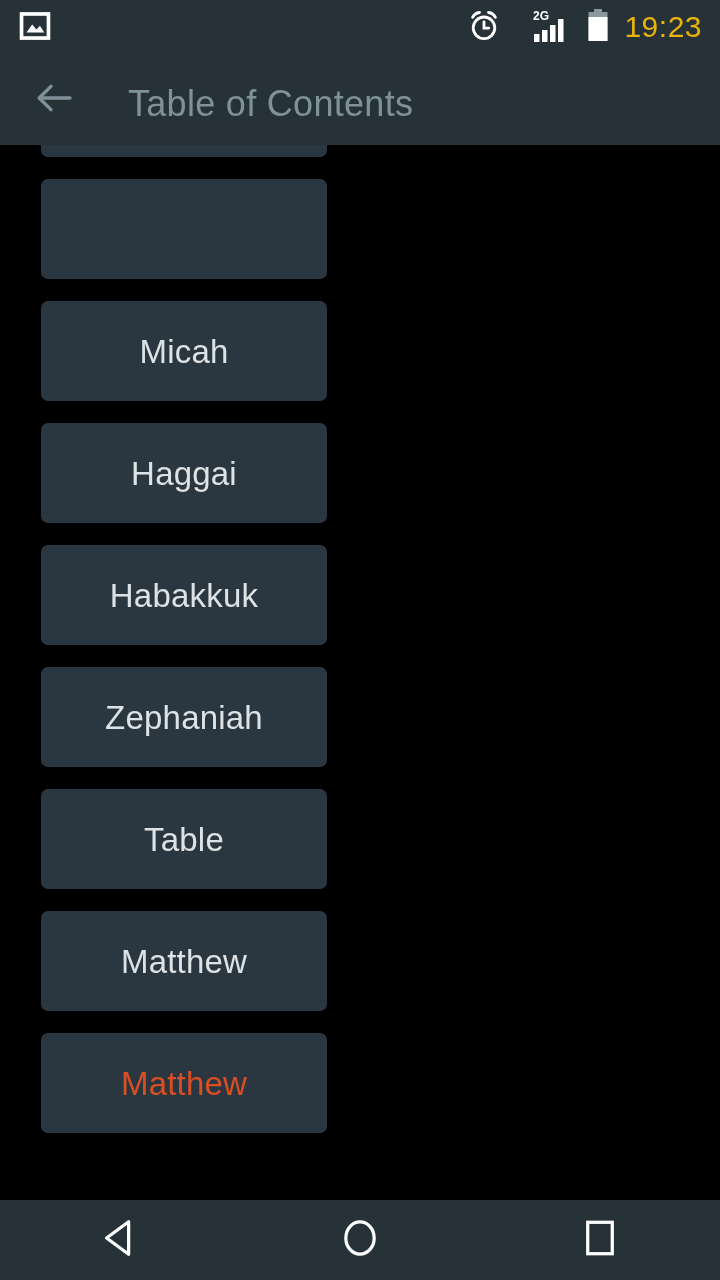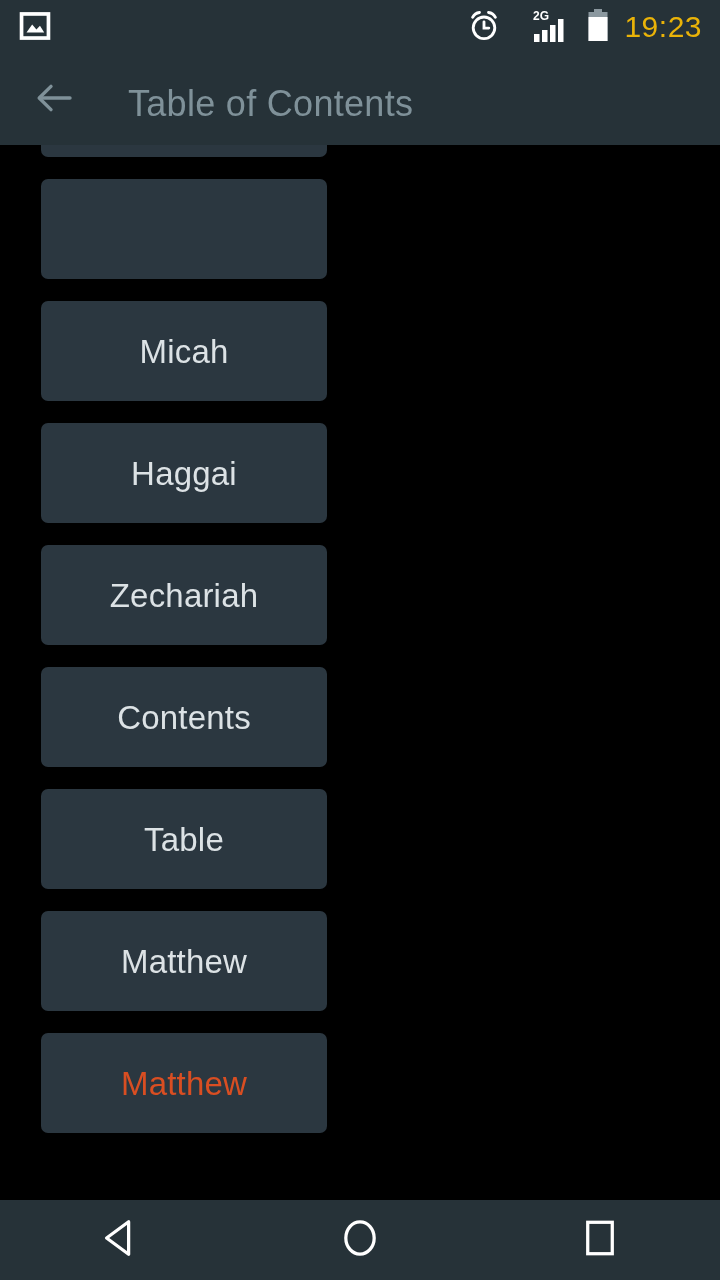--- a/index.html
+++ b/index.html
@@ -199,24 +199,24 @@
       <div class="book-btn">
         <span class="book-label ot"></span>
       </div>
       <div class="book-btn">
         <span class="book-label ot">Micah</span>
       </div>
       <div class="book-btn">
         <span class="book-label ot">Haggai</span>
       </div>
       <div class="book-btn">
-        <span class="book-label ot">Zechariah</span>
-      </div>
-      <div class="book-btn">
-        <span class="book-label ot">Contents</span>
+        <span class="book-label ot">Habakkuk</span>
+      </div>
+      <div class="book-btn">
+        <span class="book-label ot">Zephaniah</span>
       </div>
       <div class="book-btn">
         <span class="book-label ot">Table</span>
       </div>
       <div class="book-btn">
         <span class="book-label ot">Matthew</span>
       </div>
       <div class="book-btn">
         <span class="book-label nt">Matthew</span>
       </div>

